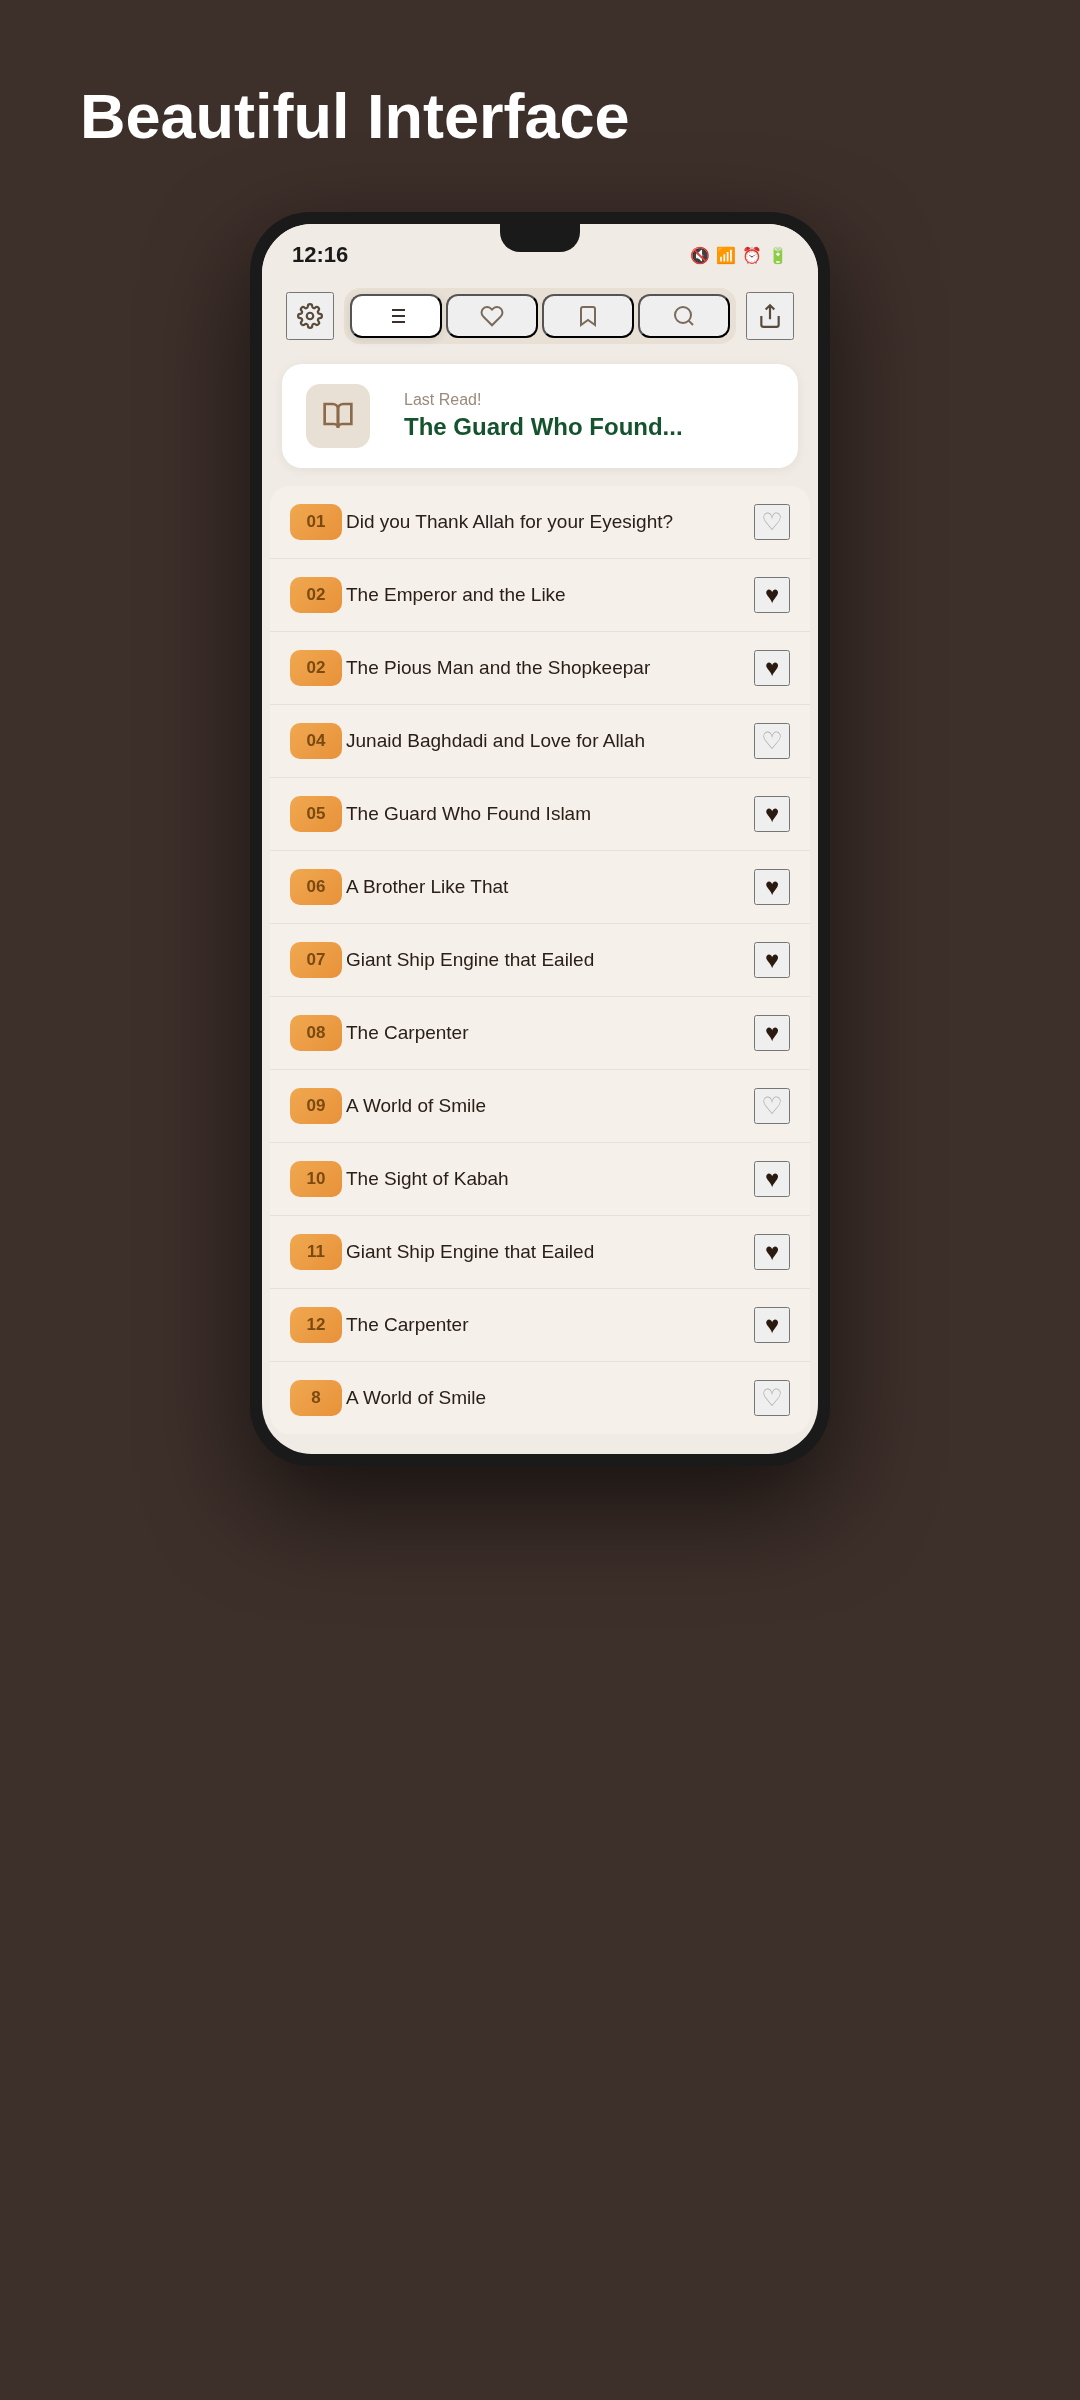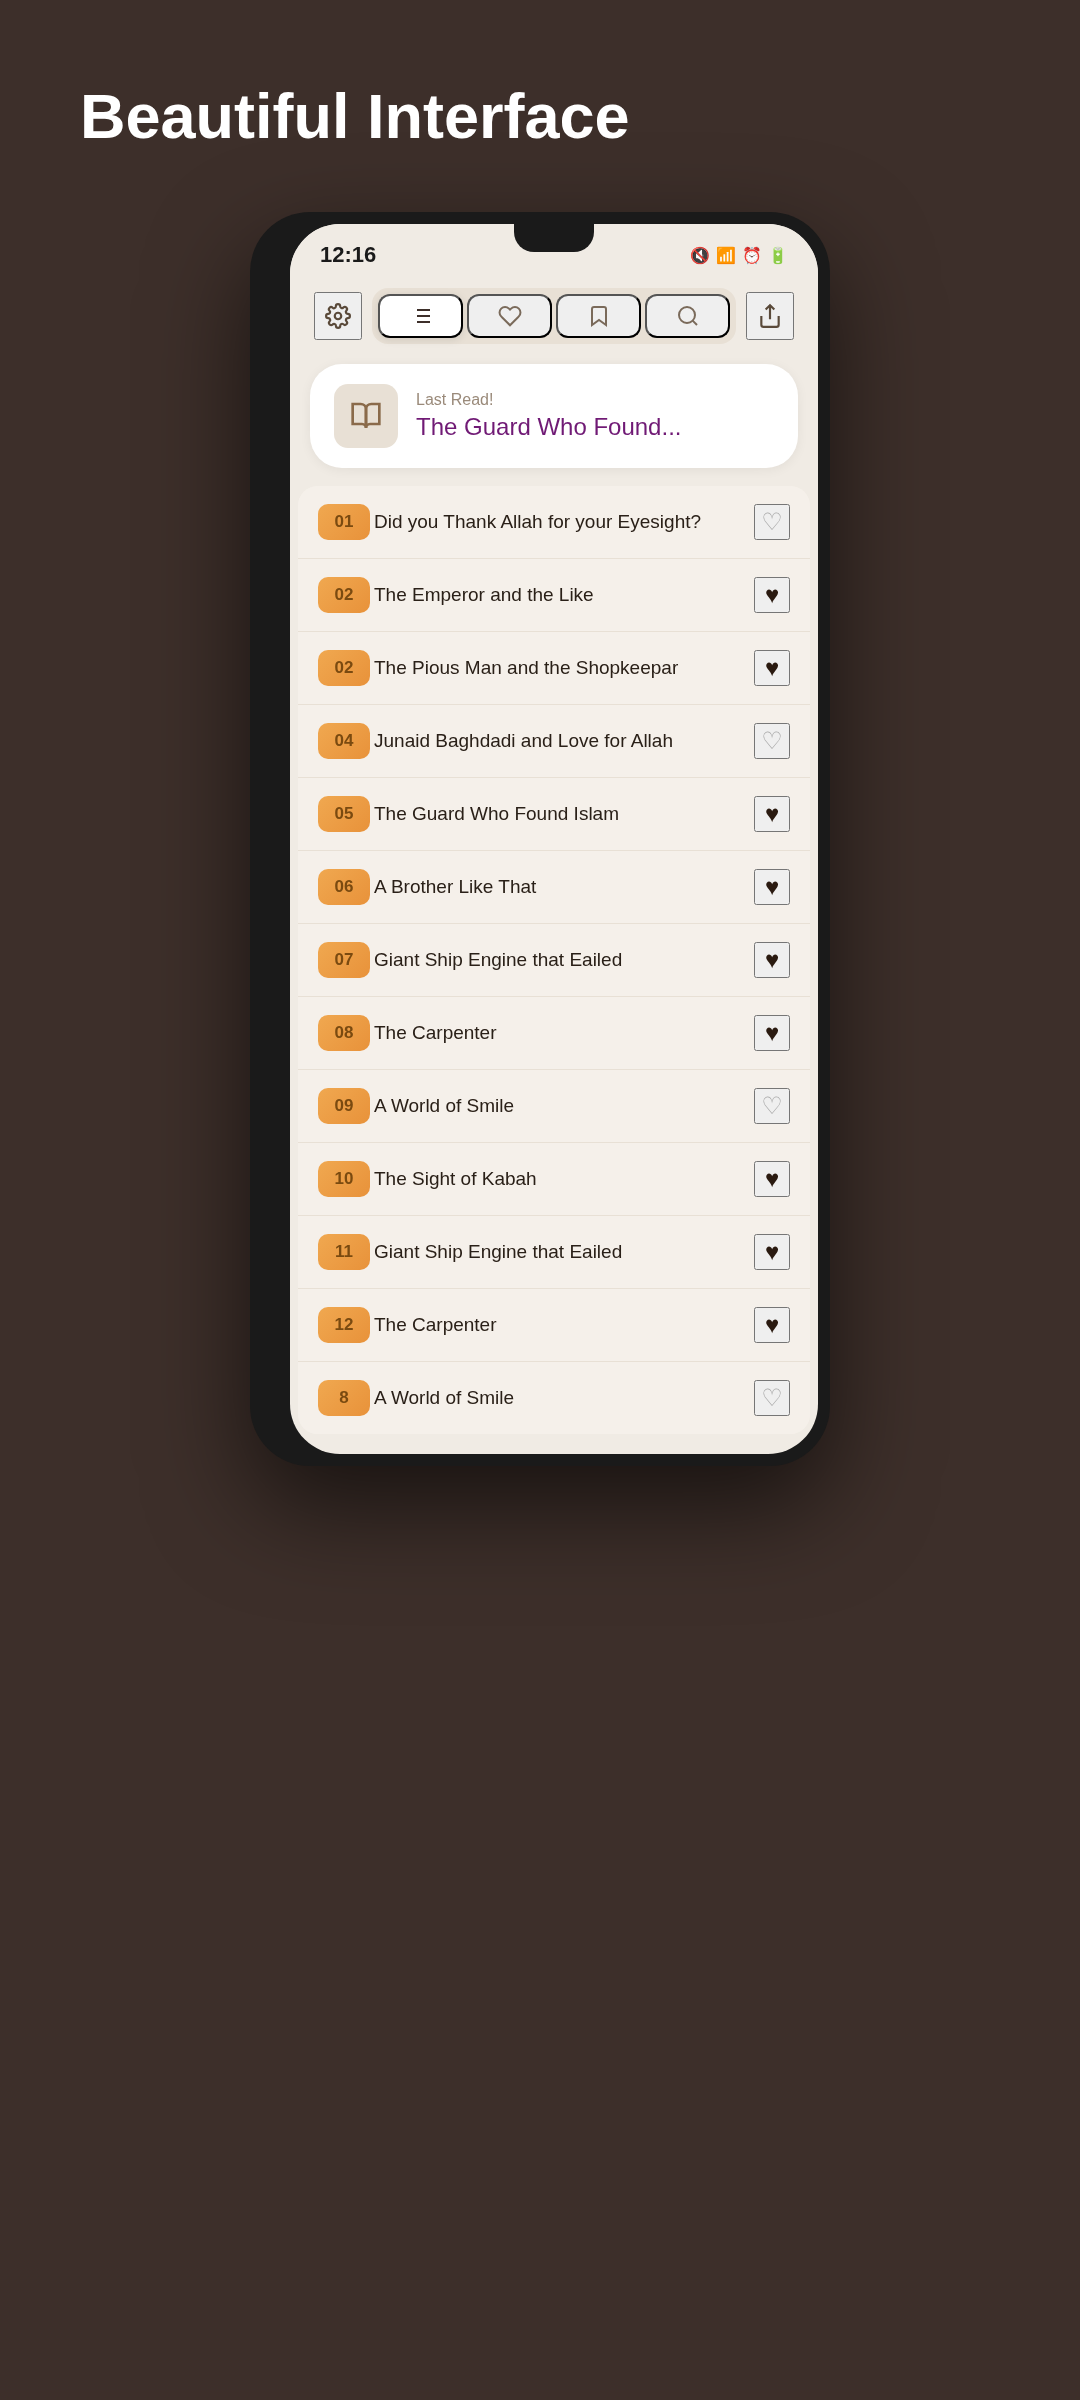--- a/index.html
+++ b/index.html
@@ -32,21 +32,20 @@
       padding: 12px;
       box-shadow: 0 40px 100px rgba(0,0,0,0.6);
       position: relative;
     }
 
     .phone-screen {
       background: #f0ebe4;
       border-radius: 50px;
       overflow: hidden;
       position: relative;
-      margin-left: 28px;
     }
 
     
     .status-bar {
       display: flex;
       justify-content: space-between;
       align-items: center;
       padding: 18px 30px 10px;
       background: #f0ebe4;
     }
@@ -127,25 +126,25 @@
       display: flex;
       align-items: center;
       justify-content: center;
       color: #5a4a3a;
     }
 
     
     .last-read-card {
       margin: 10px 20px 18px;
       background: #ffffff;
-      border-radius: 32px;
+      border-radius: 20px;
       padding: 20px 24px;
       display: flex;
       align-items: center;
-      gap: 18px;
+      gap: 34px;
       box-shadow: 0 2px 12px rgba(0,0,0,0.06);
     }
 
     .last-read-icon {
       width: 64px;
       height: 64px;
       background: #e8e0d5;
       border-radius: 14px;
       display: flex;
       align-items: center;
@@ -154,22 +153,22 @@
     }
 
     .last-read-text .label {
       font-size: 16px;
       color: #9a8a7a;
       margin-bottom: 4px;
     }
 
     .last-read-text .title {
       font-size: 24px;
-      font-weight: 400;
-      color: #701a75;
+      font-weight: 700;
+      color: #14532d;
     }
 
     
     .story-list {
       background: #f5f0ea;
       margin: 0 8px 20px;
       border-radius: 20px;
       overflow: hidden;
     }
 

